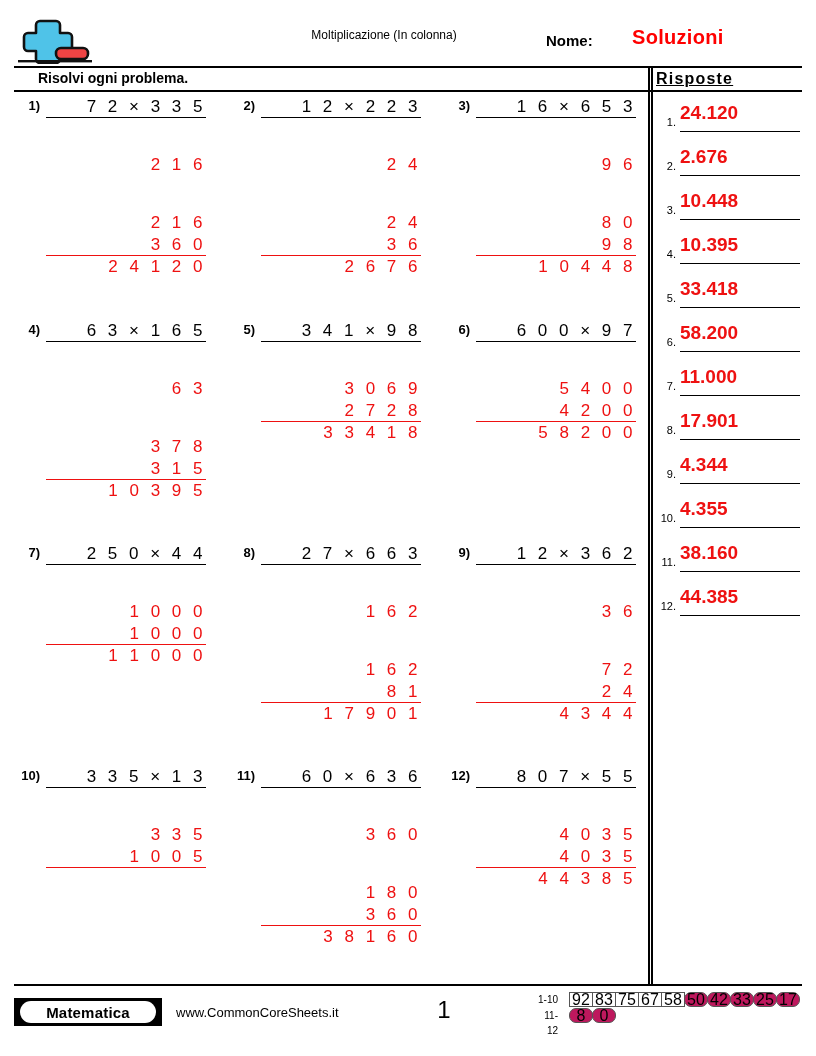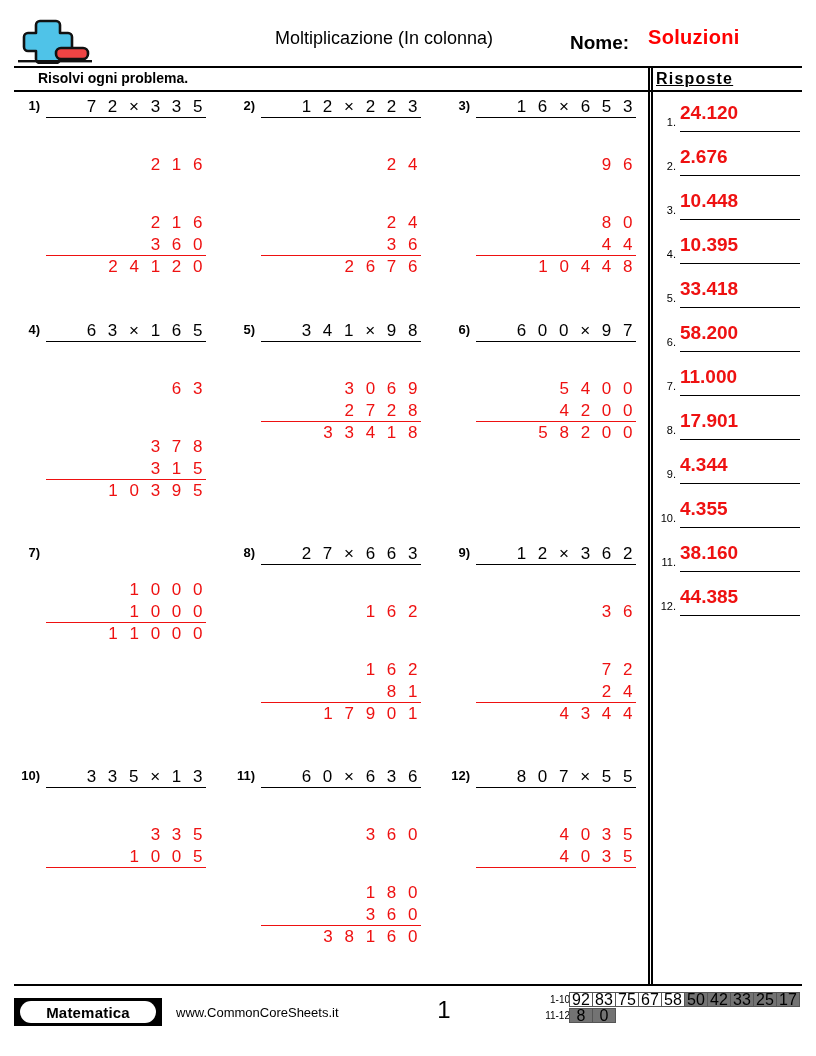--- a/index.html
+++ b/index.html
@@ -16,27 +16,27 @@
   
   .header {
     position: absolute; left: 14px; top: 18px; width: 788px; height: 48px;
   }
   .logo {
     position: absolute; left: 4px; top: 0px; width: 74px; height: 46px;
   }
   .logo svg { display: block; }
   .header-title {
     position: absolute; left: 200px; top: 10px; width: 340px;
-    text-align: center; font-size: 18px; color: #000;
+    text-align: center; font-size: 12px; color: #000;
   }
   .name-label {
-    position: absolute; left: 556px; top: 14px; font-size: 19px; font-weight: bold;
+    position: absolute; left: 532px; top: 14px; font-size: 15px; font-weight: bold;
   }
   .name-value {
-    position: absolute; left: 634px; top: 8px; font-size: 20px; font-weight: bold;
+    position: absolute; left: 618px; top: 8px; font-size: 20px; font-weight: bold;
     color: #ff0000; letter-spacing: .3px;
   }
   .header-rule {
     position: absolute; left: 14px; top: 66px; width: 788px;
     border-top: 2px solid #000;
   }
 
   
   .instruction {
     position: absolute; left: 18px; top: 70px; font-size: 14px; font-weight: bold; padding-left: 20px;
@@ -119,30 +119,30 @@
     position: absolute; left: 420px; top: 996px; width: 48px; text-align: center;
     font-size: 24px; color: #000;
   }
 
   
   .score {
     position: absolute; left: 534px; top: 992px;
   }
   .score-row { display: flex; align-items: stretch; height: 15px; margin-bottom: 1px; }
   .score-label {
-    width: 36px; font-size: 10px; text-align: right; padding-right: 0;
+    width: 36px; font-size: 10px; text-align: right; padding-right: 12px;
     line-height: 15px;
   }
   .score-cells { display: flex; }
   .score-cell {
     width: 24px; height: 15px; line-height: 13px; font-size: 16px;
     text-align: center; border: 1px solid #555; margin-left: -1px;
     background: #ffffff;
   }
-  .score-cell.hl { background: #737373; }
+  .score-cell.hl { background: #be185d; border-radius: 7px; }
 </style>
 </head>
 <body>
 
 <div class="page">
 
   <div class="header">
     <div class="logo">
       <svg width="74" height="46" viewBox="0 0 74 46">
         <path d="M22 3 h16 a4 4 0 0 1 4 4 v8 h8 a4 4 0 0 1 4 4 v10 a4 4 0 0 1 -4 4 h-8 v8 a4 4 0 0 1 -4 4 h-16 a4 4 0 0 1 -4 -4 v-8 h-8 a4 4 0 0 1 -4 -4 v-10 a4 4 0 0 1 4 -4 h8 v-8 a4 4 0 0 1 4 -4 z" fill="#4fc3e8" stroke="#111111" stroke-width="2.6" stroke-linejoin="round"></path>
@@ -181,21 +181,21 @@
           <div class="mline last-partial">3 6</div>
           <div class="mline result">2 6 7 6</div>
         </div>
       </div>
       <div class="prob" style="left: 430px; top: 0px;">
         <div class="prob-num">3)</div>
         <div class="prob-body">
           <div class="mline top">1 6 × 6 5 3</div>
           <div class="mline partial">9 6</div>
           <div class="mline partial">8 0</div>
-          <div class="mline last-partial">4 4</div>
+          <div class="mline last-partial">9 8</div>
           <div class="mline result">1 0 4 4 8</div>
         </div>
       </div>
       <div class="prob" style="left: 0px; top: 224px;">
         <div class="prob-num">4)</div>
         <div class="prob-body">
           <div class="mline top">6 3 × 1 6 5</div>
           <div class="mline partial">6 3</div>
           <div class="mline partial">3 7 8</div>
           <div class="mline last-partial">3 1 5</div>
@@ -216,20 +216,21 @@
         <div class="prob-body">
           <div class="mline top">6 0 0 × 9 7</div>
           <div class="mline partial">5 4 0 0</div>
           <div class="mline last-partial">4 2 0 0</div>
           <div class="mline result">5 8 2 0 0</div>
         </div>
       </div>
       <div class="prob" style="left: 0px; top: 447px;">
         <div class="prob-num">7)</div>
         <div class="prob-body">
+          <div class="mline top">2 5 0 × 4 4</div>
           <div class="mline partial">1 0 0 0</div>
           <div class="mline last-partial">1 0 0 0</div>
           <div class="mline result">1 1 0 0 0</div>
         </div>
       </div>
       <div class="prob" style="left: 215px; top: 447px;">
         <div class="prob-num">8)</div>
         <div class="prob-body">
           <div class="mline top">2 7 × 6 6 3</div>
           <div class="mline partial">1 6 2</div>
@@ -265,20 +266,21 @@
           <div class="mline last-partial">3 6 0</div>
           <div class="mline result">3 8 1 6 0</div>
         </div>
       </div>
       <div class="prob" style="left: 430px; top: 670px;">
         <div class="prob-num">12)</div>
         <div class="prob-body">
           <div class="mline top">8 0 7 × 5 5</div>
           <div class="mline partial">4 0 3 5</div>
           <div class="mline last-partial">4 0 3 5</div>
+          <div class="mline result">4 4 3 8 5</div>
         </div>
       </div>
     </div>
 
   <div class="answers">
     <div class="answers-title">Risposte</div>
     <div id="answers-list">
         <div class="ans-row">
           <div class="ans-idx">1.</div>
           <div class="ans-val">24.120</div>

